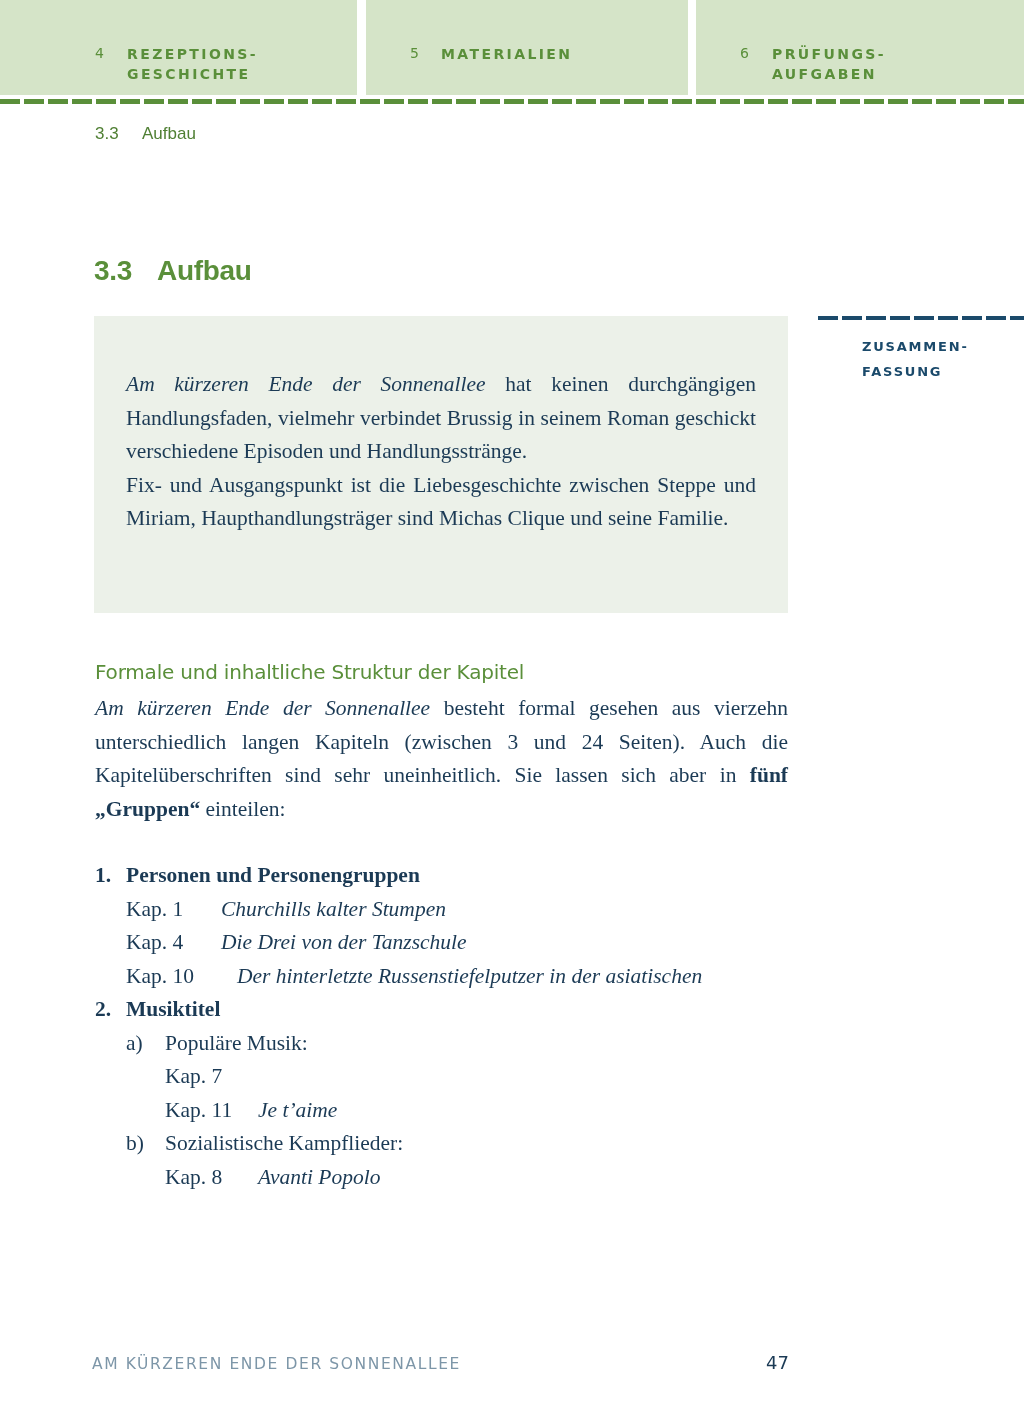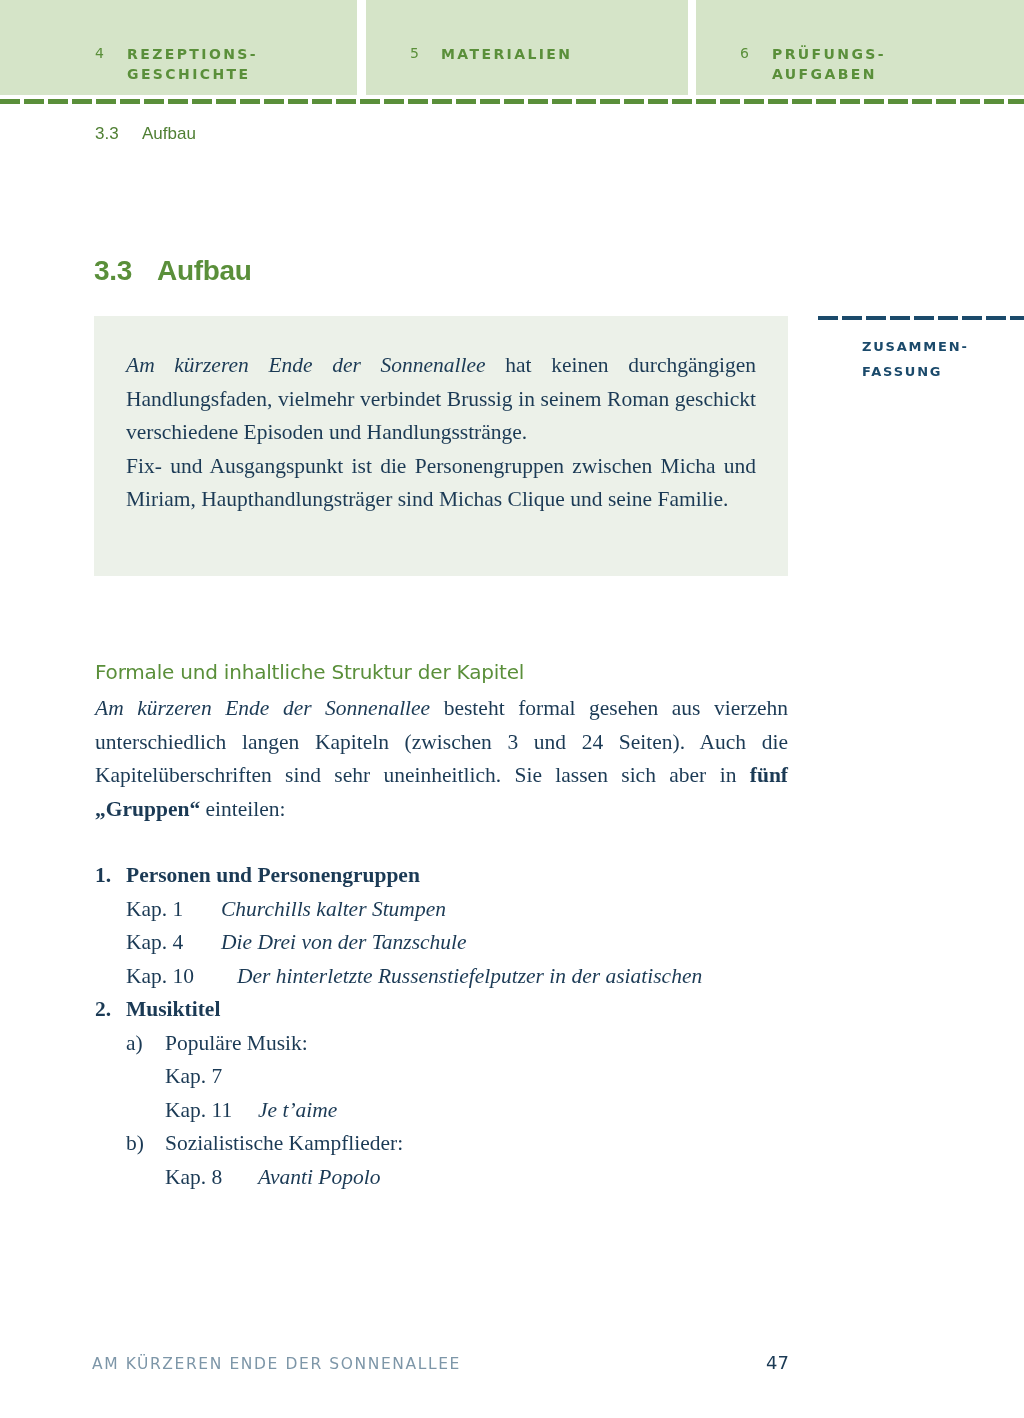--- a/index.html
+++ b/index.html
@@ -16,21 +16,21 @@
     .running-head { position: absolute; left: 95px; top: 124px; font-family: "Liberation Sans", sans-serif; font-size: 17px; color: #4f7f33; }
     .running-head .rnum { display: inline-block; width: 47px; }
 
     .section-title { position: absolute; left: 94px; top: 255px; font-family: "Liberation Sans", sans-serif; font-weight: bold; font-size: 28px; color: #5a8f3a; letter-spacing: -0.3px; }
     .section-title .snum { display: inline-block; width: 63px; }
 
     .margin-dash { position: absolute; left: 818px; top: 316px; width: 206px; height: 4px;
       background: repeating-linear-gradient(90deg, #1b4a6b 0 20px, transparent 20px 24px); }
     .margin-label { position: absolute; left: 818px; top: 334px; font-family: "DejaVu Sans", sans-serif; font-weight: bold; font-size: 13px; letter-spacing: 1.8px; line-height: 25px; color: #1b4a6b; white-space: pre-line; margin-left: 44px; }
 
-    .summary-box { position: absolute; left: 94px; top: 316px; width: 694px; height: 260px; background: #ecf1e9; box-sizing: border-box; padding: 33px 32px 0 32px; }
+    .summary-box { position: absolute; left: 94px; top: 316px; width: 694px; height: 297px; background: #ecf1e9; box-sizing: border-box; padding: 52px 32px 0 32px; }
     .summary-box p { margin: 0; font-size: 21.5px; line-height: 33.5px; text-align: justify; color: #1b3a55; }
     .summary-box p + p { margin-top: 0; }
 
     .subhead { position: absolute; left: 95px; top: 660px; font-family: "DejaVu Sans", sans-serif; font-size: 20px; color: #5a8f3a; letter-spacing: -0.2px; }
 
     .body-text { position: absolute; left: 95px; top: 692px; width: 693px; font-size: 21.5px; line-height: 33.5px; text-align: justify; color: #1b3a55; margin: 0; }
 
     .list { position: absolute; left: 95px; top: 859px; width: 700px; font-size: 21.5px; line-height: 33.5px; color: #1b3a55; }
     .row { position: relative; height: 33.5px; white-space: nowrap; }
     .group-num { position: absolute; left: 0; font-weight: bold; }
@@ -71,21 +71,21 @@
 <h1 class="section-title" style="margin:0;">
   <span class="snum">3.3</span><span>Aufbau</span>
 </h1>
 
 <div class="margin-dash"></div>
 <div class="margin-label">ZUSAMMEN-
 FASSUNG</div>
 
 <div class="summary-box">
   <p><i>Am kürzeren Ende der Sonnenallee</i><span> hat keinen durchgängigen Handlungsfaden, vielmehr verbindet Brussig in seinem Roman geschickt verschiedene Episoden und Handlungsstränge.</span></p>
-  <p style="text-align-last:left;">Fix- und Ausgangspunkt ist die Personengruppen zwischen Micha und Miriam, Haupthandlungsträger sind Michas Clique und seine Familie.</p>
+  <p style="text-align-last:left;">Fix- und Ausgangspunkt ist die Liebesgeschichte zwischen Steppe und Miriam, Haupthandlungsträger sind Michas Clique und seine Familie.</p>
 </div>
 
 <h2 class="subhead" style="margin:0; font-weight:normal;">Formale und inhaltliche Struktur der Kapitel</h2>
 
 <p class="body-text" style="text-align-last:left;"><i>Am kürzeren Ende der Sonnenallee</i><span> besteht formal gesehen aus vierzehn unterschiedlich langen Kapiteln (zwischen 3 und 24 Seiten). Auch die Kapitelüberschriften sind sehr uneinheitlich. Sie lassen sich aber in </span><b>fünf „Gruppen“</b><span> einteilen:</span></p>
 
 <div class="list">
   <div class="row">
     <span class="group-num">1.</span>
     <span class="group-title">Personen und Personengruppen</span>

